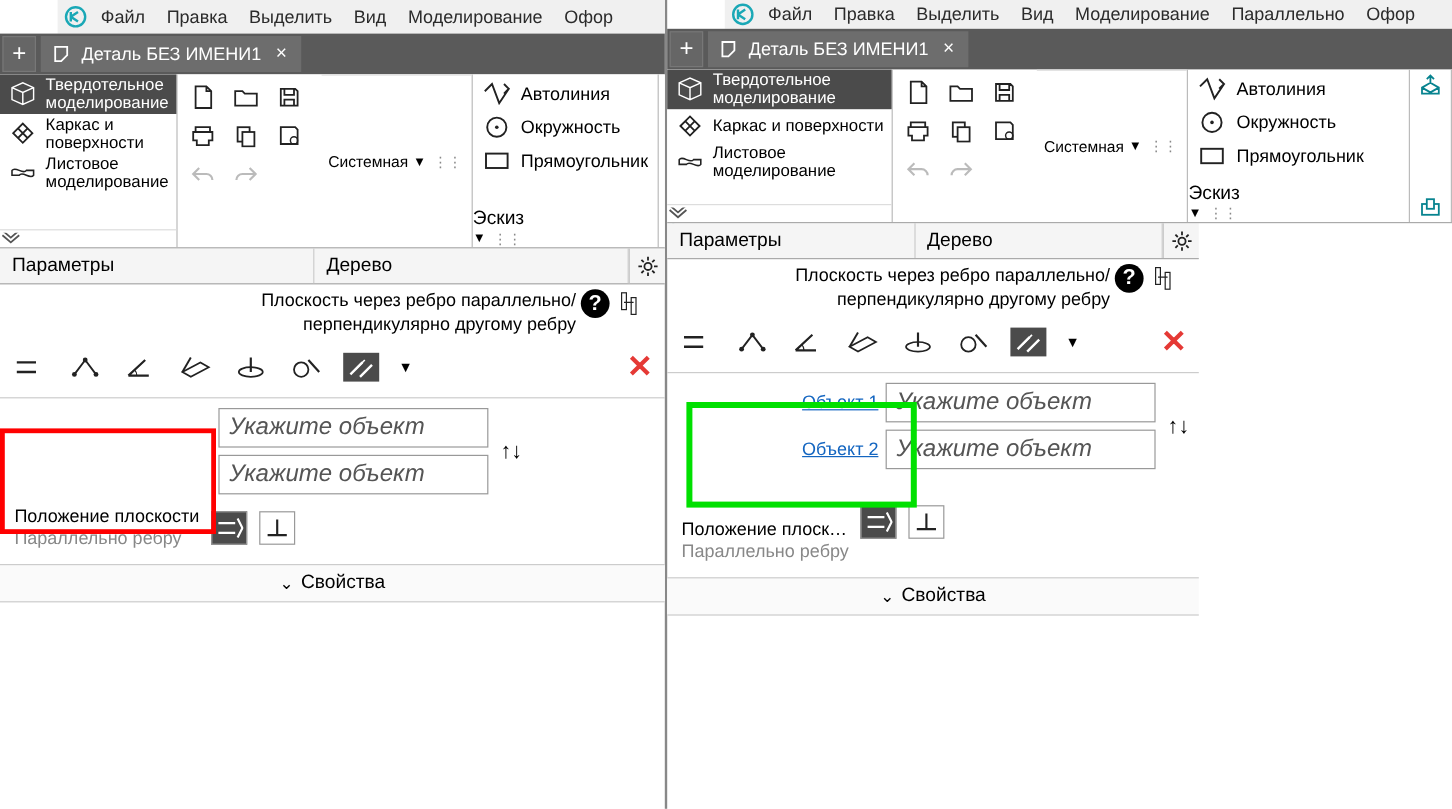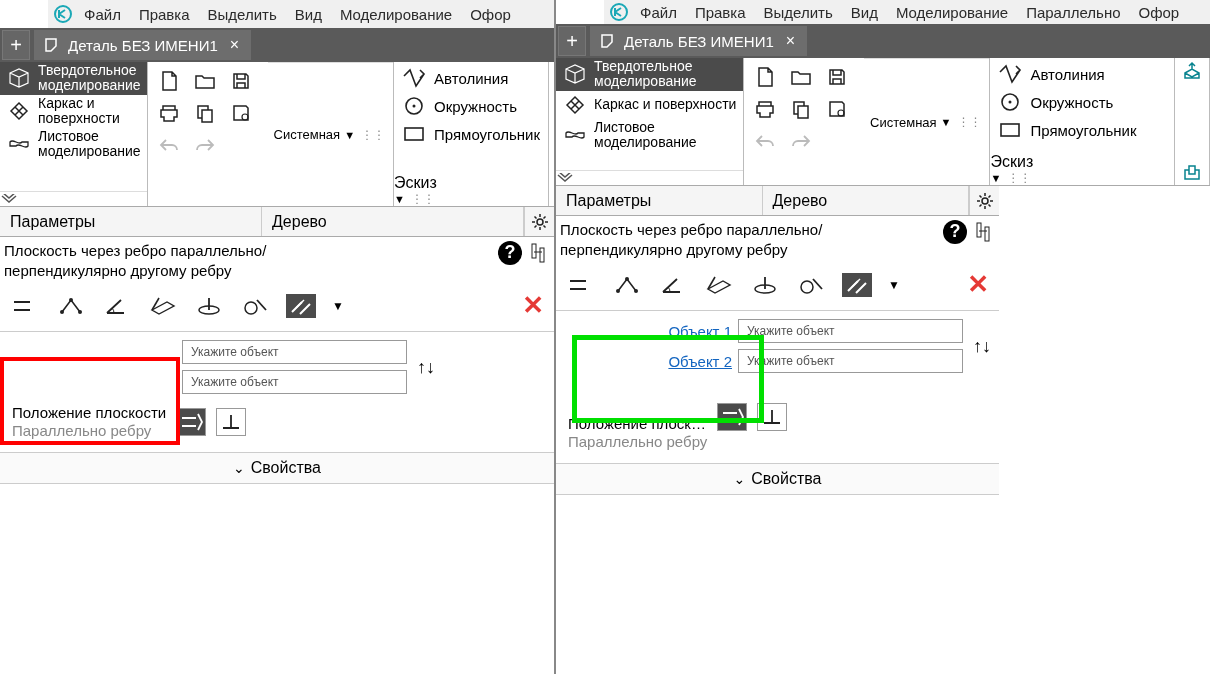--- a/index.html
+++ b/index.html
@@ -44,37 +44,37 @@
   .drag { font-size:12px; color:#888; padding:0 2px; }
   .glabel .gmore { margin-left:auto; font-size:11px; display:flex; gap:4px; align-items:center;}
 
   
   .paneltabs { display:flex; border-bottom:1px solid #aaa; background:#f5f5f5; height:30px; align-items:stretch; }
   .paneltabs .ptab { padding:4px 10px; font-size:16px; border-right:1px solid #ccc; display:flex; align-items:center; }
   .paneltabs .ptab.wide { flex:1; }
   .paneltabs .gear { width:30px; display:flex; align-items:center; justify-content:center; border-left:1px solid #ccc; font-size:16px; }
 
   
-  .cmdtitle { display:flex; align-items:flex-start; padding:4px 4px; gap:4px; font-size:15px; line-height:1.3; }
+  .cmdtitle { display:flex; align-items:flex-start; padding:4px 18px; gap:4px; font-size:15px; line-height:1.3;text-align:right; }
   .cmdtitle .ct-text { flex:1; }
   .cmdtitle .help, .cmdtitle .pin { width:24px; height:24px; display:flex; align-items:center; justify-content:center; font-size:18px; }
   .help { background:#000; color:#fff; border-radius:50%; width:22px; height:22px; font-weight:bold;}
   
   
   .toolrow { display:flex; align-items:center; gap:16px; padding:6px 10px 10px 10px; border-bottom:1px solid #ccc; }
   .toolrow .tic { width:30px; height:24px; display:flex; align-items:center; justify-content:center; position:relative;}
   .toolrow .tic.active { background:#4b4b4b; color:#fff; }
   .toolrow .spacer { flex:1; }
   .toolrow .cancel { color:#e53935; font-size:26px; font-weight:bold; }
 
   
   .pbody { padding:8px 6px; display:flex; flex-direction:column; gap:6px; }
   .fieldrow { display:flex; align-items:center; gap:6px; }
   .fieldrow .flabel { width:170px; text-align:right; font-size:15px; color:#1365c0; text-decoration:underline; }
-  .fieldrow .finput { flex:0 0 225px; border:1px solid #999; padding:4px 8px; font-size:12px; color:#555; background:#fff; }
+  .fieldrow .finput { flex:0 0 225px; border:1px solid #999; padding:4px 8px; font-size:20px; font-style:italic; color:#555; background:#fff; }
   .swap { font-size:18px; padding:0 4px; }
   .posrow { display:flex; align-items:center; gap:10px; padding:4px 6px; font-size:15px; }
   .posrow .optic { width:30px; height:28px; display:flex; align-items:center; justify-content:center; border:1px solid #999;}
   .posrow .optic.sel { background:#4b4b4b; color:#fff; }
   .prophdr { display:flex; align-items:center; justify-content:center; gap:6px; border-top:1px solid #ccc; border-bottom:1px solid #ccc; padding:6px; font-size:16px; background:#fafafa;}
   .prophdr .chev { font-size:14px; }
 
   .fieldwrap { display:flex; align-items:center; gap:6px; }
   
   .hl-red { position:absolute; border:4px solid #ff0000; }

